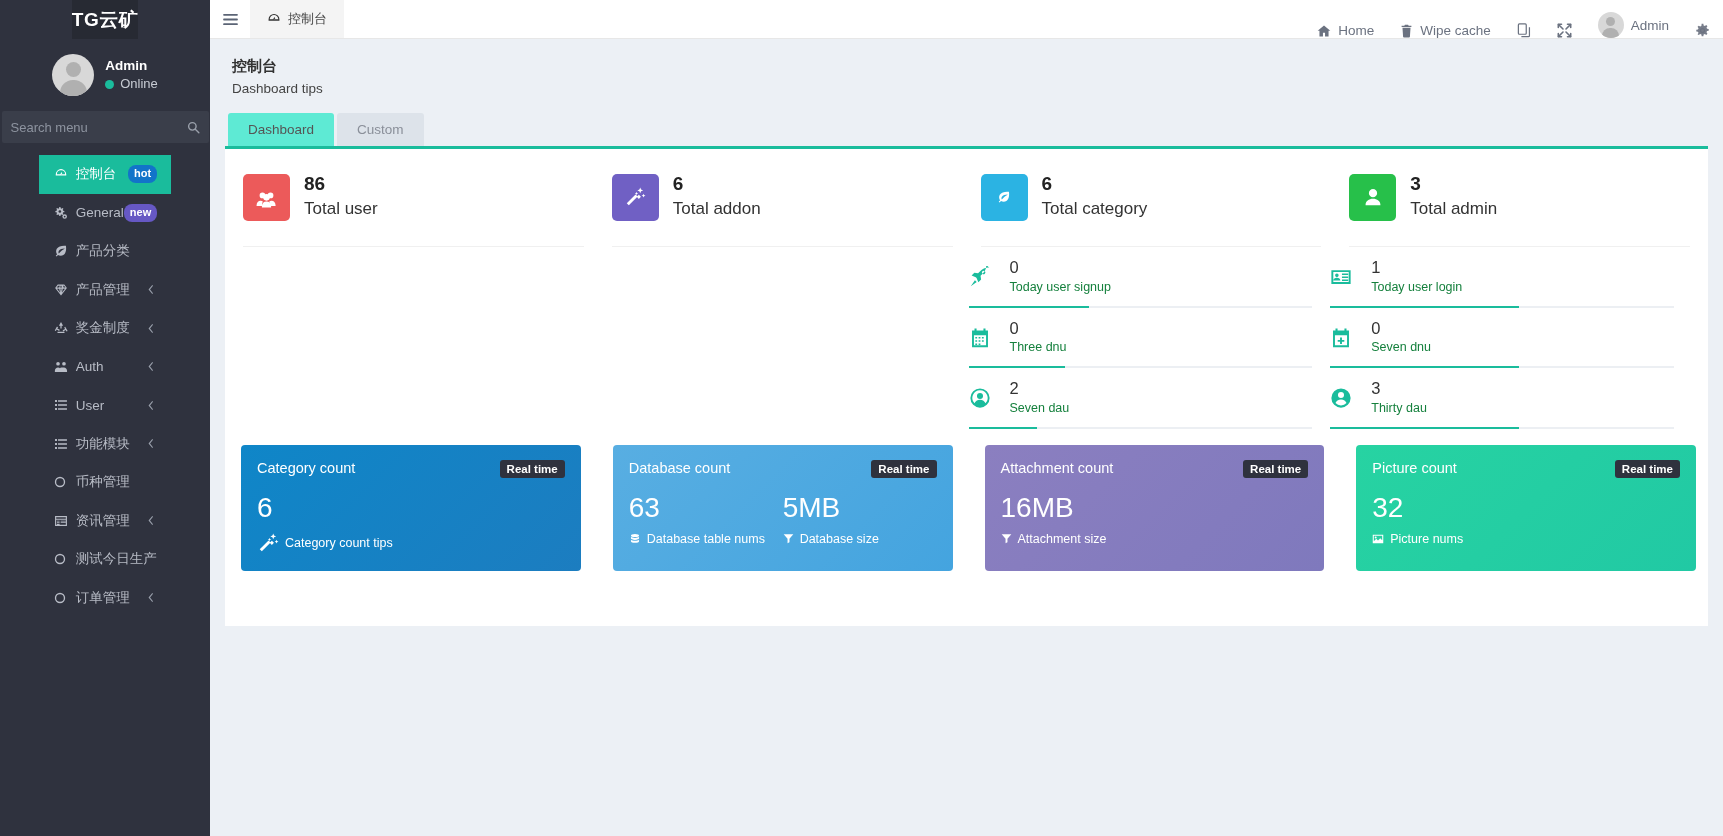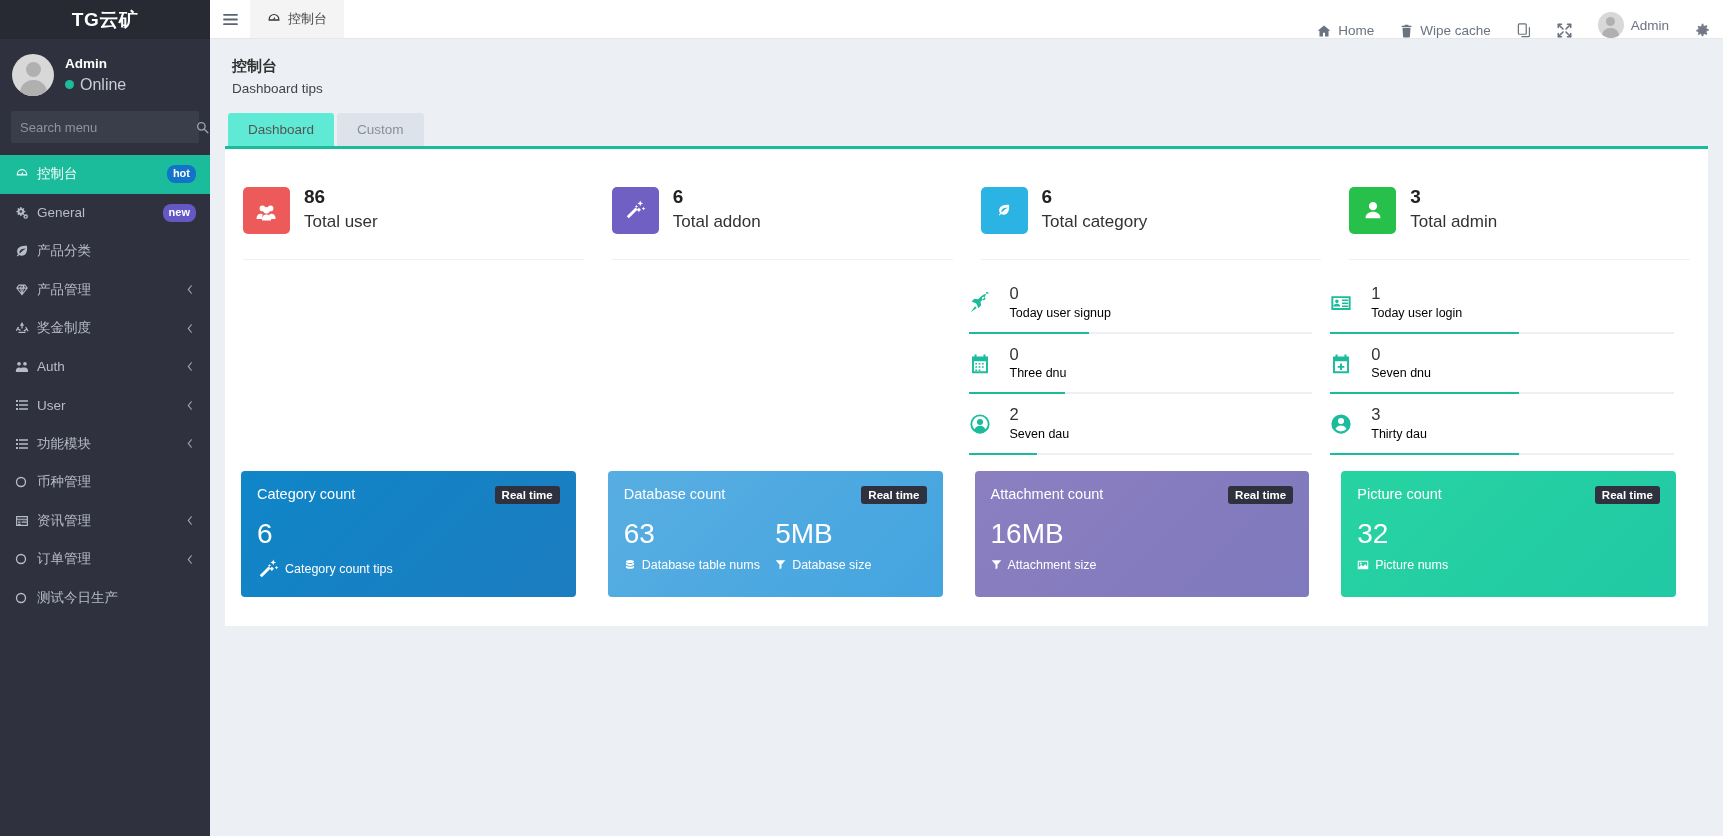--- a/index.html
+++ b/index.html
@@ -8,21 +8,21 @@
     font-family: "Liberation Sans", "DejaVu Sans", sans-serif;
     background: #ecf0f5;
     overflow: hidden;
   }
   .app { display: flex; width: 1723px; height: 836px; }
 
   
   .sidebar {
     width: 210px; min-width: 210px; height: 836px;
     background: #2f323e;
-    display: flex; flex-direction: column;
+    display: flex; flex-direction: column; align-items: center;
   }
   .brand {
     height: 39px; min-height: 39px;
     background: #272a33;
     display: flex; align-items: center; justify-content: center;
     color: #fff; font-size: 19px; font-weight: 700;
     letter-spacing: .5px;
   }
   .user-panel {
     display: flex; align-items: center;
@@ -39,21 +39,21 @@
     width: 15px; height: 15px; border-radius: 50%;
     background: #b0b0b0; left: 13.5px; top: 8px;
   }
   .avatar::after {
     content: ""; position: absolute;
     width: 27px; height: 17px; border-radius: 13px 13px 0 0;
     background: #b0b0b0; left: 7.5px; top: 26px;
   }
   .user-meta { margin-left: 11px; line-height: 1.45; }
   .user-name { color: #fff; font-size: 13.5px; font-weight: 700; }
-  .user-status { color: #c8ccd4; font-size: 16px; display: flex; align-items: center; gap: 6px; }
+  .user-status { color: #c8ccd4; font-size: 13px; display: flex; align-items: center; gap: 6px; }
   .dot-online {
     width: 9px; height: 9px; border-radius: 50%;
     background: #1abc9c; display: inline-block;
   }
   .search-wrap { padding: 0 11px 12px 11px; }
   .search-box {
     display: flex; align-items: center;
     background: #3a3e4a; height: 32px;
     border-radius: 2px; padding: 0 9px;
   }
@@ -142,21 +142,21 @@
     border-radius: 3px 3px 0 0; color: #8a8f99; background: #dde3ea;
   }
   .tab.active { background: #5eead4; color: #555; }
 
   .panel {
     background: #fff; border-top: 3px solid #1abc9c;
     padding: 0 0 18px 0; min-height: 480px;
   }
 
   
-  .stat-row { display: flex; padding: 13px 4px; }
+  .stat-row { display: flex; padding: 0 4px; }
   .stat-col { flex: 1; padding: 16px 14px 0 14px; }
   .stat-card {
     display: flex; align-items: center; gap: 14px;
     padding: 0 0 17px 0; border-bottom: 1px solid #f0f0f0;
     min-height: 82px;
   }
   .stat-ico {
     width: 47px; height: 47px; border-radius: 5px;
     display: flex; align-items: center; justify-content: center;
     color: #fff; font-size: 21px; flex: none;
@@ -167,26 +167,26 @@
   
   .mid-row { display: flex; padding: 0 4px; }
   .mid-spacer { flex: 2; }
   .mid-grid { flex: 2; display: flex; flex-wrap: wrap; padding: 0 14px; }
   .mid-cell {
     width: 50%; padding: 11px 16px 0 2px;
   }
   .mid-inner { display: flex; align-items: center; gap: 11px; padding-bottom: 9px; }
   .mid-ico { color: #1abc9c; font-size: 22px; width: 30px; text-align: center; flex: none; }
   .mid-val { font-size: 16.5px; color: #333; line-height: 1.2; }
-  .mid-lbl { font-size: 12.5px; color: #000000; line-height: 1.5; }
+  .mid-lbl { font-size: 12.5px; color: #15803d; line-height: 1.5; }
   .mid-bar { height: 2px; background: #eceff3; position: relative; }
   .mid-bar i { position: absolute; left: 0; top: 0; height: 2px; background: #1abc9c; }
 
   
-  .cards-row { display: flex; padding: 16px 20px 0 4px; gap: 8px; }
+  .cards-row { display: flex; padding: 16px 0 0 4px; gap: 8px; }
   .card-col { flex: 1; padding: 0 12px; }
   .ccard {
     border-radius: 4px; padding: 15px 16px 16px 16px;
     color: #fff; min-height: 126px; position: relative;
   }
   .ccard-top { display: flex; align-items: flex-start; justify-content: space-between; }
   .ccard-title { font-size: 14.5px; font-weight: 400; }
   .rt-badge {
     background: #2f323e; color: #fff; font-size: 11.5px; font-weight: 700;
     padding: 3px 7px; border-radius: 3px; white-space: nowrap;
@@ -345,34 +345,34 @@
               <path d="M10.2 2.4 9.1 1.3 3.7 8l5.4 6.7 1.1-1.1L5.9 8z"></path>
             </svg>
           </span>
         </li>
         <li class="menu-item">
           <span class="mi-icon">
             <svg class="ic" width="12" height="12" viewBox="0 0 16 16" fill="currentColor">
               <circle cx="8" cy="8" r="6" fill="none" stroke="currentColor" stroke-width="1.8"></circle>
             </svg>
           </span>
+          <span class="mi-label">测试今日生产</span>
+        </li>
+        <li class="menu-item">
+          <span class="mi-icon">
+            <svg class="ic" width="12" height="12" viewBox="0 0 16 16" fill="currentColor">
+              <circle cx="8" cy="8" r="6" fill="none" stroke="currentColor" stroke-width="1.8"></circle>
+            </svg>
+          </span>
           <span class="mi-label">订单管理</span>
           <span class="caret">
             <svg class="ic" width="11" height="11" viewBox="0 0 16 16" fill="currentColor">
               <path d="M10.2 2.4 9.1 1.3 3.7 8l5.4 6.7 1.1-1.1L5.9 8z"></path>
             </svg>
           </span>
-        </li>
-        <li class="menu-item">
-          <span class="mi-icon">
-            <svg class="ic" width="12" height="12" viewBox="0 0 16 16" fill="currentColor">
-              <circle cx="8" cy="8" r="6" fill="none" stroke="currentColor" stroke-width="1.8"></circle>
-            </svg>
-          </span>
-          <span class="mi-label">测试今日生产</span>
         </li>
       </ul>
   </aside>
 
   <div class="main">
 
     <header class="navbar">
       <div class="nav-burger">
         <svg class="ic" width="15" height="13" viewBox="0 0 16 14" stroke="currentColor" stroke-width="1.9" stroke-linecap="round">
           <line x1="1" y1="2" x2="15" y2="2"></line>

